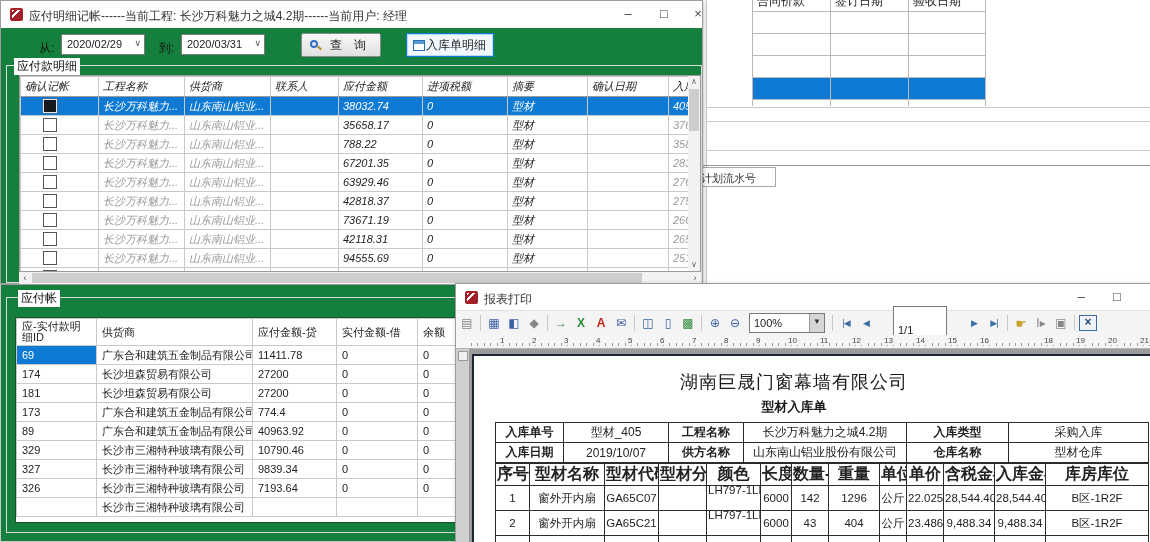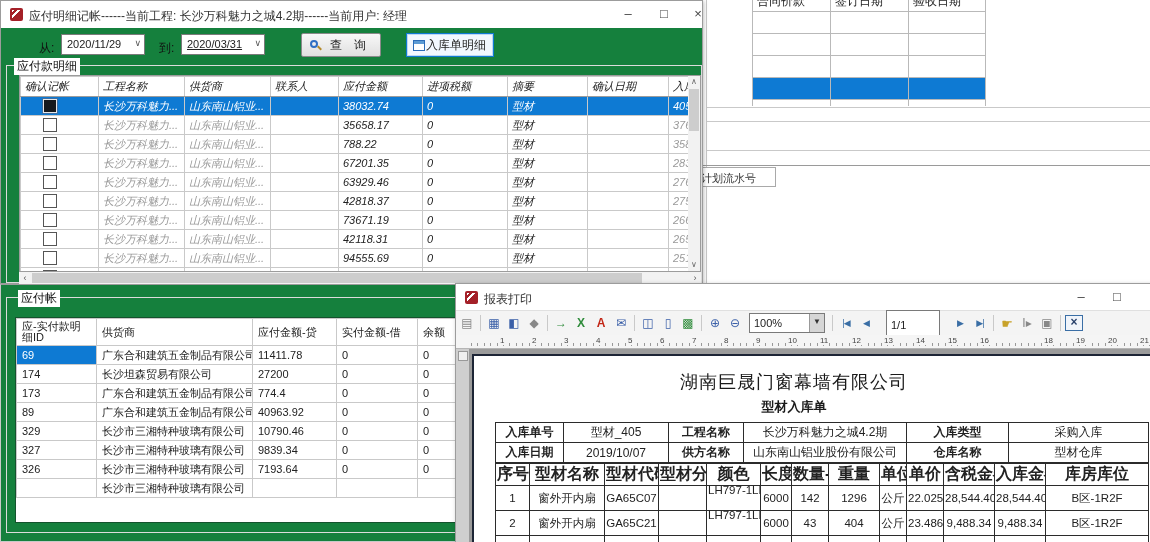--- a/index.html
+++ b/index.html
@@ -66,21 +66,21 @@
   
   #w3{left:455px;top:283px;width:700px;height:263px;z-index:20;}
   #w3 .toolbar{position:absolute;left:0;top:26px;right:0;height:24px;background:#f4f4f4;border-top:1px solid #e0e0e0;border-bottom:1px solid #c9c9c9;display:flex;align-items:center;padding-left:1px;}
   .tbi{display:inline-block;width:18px;height:17px;text-align:center;line-height:17px;font-size:12px;margin:0 1px;color:#555;}
   .tbi.grn{color:#2e8b3a;font-weight:bold;} .tbi.red{color:#c22717;font-weight:bold;} .tbi.blu{color:#3a5fa8;} .tbi.nav{color:#3a6ea5;font-size:9px;letter-spacing:-1px;} .tbi.gold{color:#c8a22a;font-size:13px;} .tbi.gray{color:#888;}
   .tbi.xbox{border:1px solid #3a6ea5;width:16px;height:14px;line-height:13px;color:#28406b;font-weight:bold;background:#f0f4fa;}
   .tsep{display:inline-block;width:1px;height:16px;background:#c9c9c9;margin:0 3px;}
   #zoombox{display:inline-flex;width:74px;height:18px;border:1px solid #7a7a7a;background:#fff;font-size:11px;align-items:center;margin:0 4px;}
   #zoombox .zval{flex:1;padding-left:4px;}
   #zoombox .zbtn{width:14px;height:100%;background:#d6d6d6;border-left:1px solid #999;font-size:8px;text-align:center;line-height:16px;color:#333;}
-  #pagebox{display:inline-block;width:48px;height:16px;border:1px solid #7a7a7a;background:#fff;font-size:11px;padding:8px 0 0 4px;margin:0 10px;}
+  #pagebox{display:inline-block;width:48px;height:16px;border:1px solid #7a7a7a;background:#fff;font-size:11px;padding:17px 0 0 4px;margin:0 17px;}
   #ruler{position:absolute;left:0;top:51px;right:0;height:13px;background:#f5f5f5;border-bottom:1px solid #b5b5b5;overflow:hidden;}
   #ruler .strip{position:absolute;left:15px;right:4px;top:8px;height:3px;background:repeating-linear-gradient(to right,#999 0 1px,transparent 1px 6.4px);}
   .rnum{position:absolute;top:1px;font-size:8px;color:#444;background:#f5f5f5;padding:0 1px;}
   #preview{position:absolute;left:0;top:65px;right:0;bottom:0;background:#9b9b9b;overflow:hidden;}
   #vstrip{position:absolute;left:0;top:0;width:13px;bottom:0;background:#cfcfcf;border-right:1px solid #9a9a9a;}
   #vstrip:before{content:"";position:absolute;left:2px;top:2px;width:8px;height:8px;background:#f0f0f0;border:1px solid #999;}
   #page{position:absolute;left:16px;top:5px;width:690px;height:300px;background:#fff;border:2px solid #1d2536;}
   #rpt-title{position:absolute;left:0;top:14px;width:640px;text-align:center;font-size:18px;color:#1a1a1a;letter-spacing:1px;}
   #rpt-sub{position:absolute;left:0;top:42px;width:640px;text-align:center;font-size:13px;font-weight:bold;color:#1a1a1a;}
   .rtable{position:absolute;border-collapse:collapse;table-layout:fixed;}
@@ -152,25 +152,25 @@
     <div class="titlebar">
       <span class="appicon"></span>
       <span class="wtitle">应付明细记帐------当前工程: 长沙万科魅力之城4.2期------当前用户: 经理</span>
       <span class="wbtn" style="left:614px;">–</span>
       <span class="wbtn" style="left:650px;">□</span>
       <span class="wbtn" style="left:684px;">×</span>
     </div>
 
     <span class="ctl-label" style="left:38px;">从:</span>
     <div class="combo" style="left:60px;width:84px;">
-      <span>2020/11/29</span>
+      <span>2020/02/29</span>
       <span class="chev">∨</span>
     </div>
     <span class="ctl-label" style="left:158px;">到:</span>
-    <div class="combo" style="left:180px;width:84px;text-decoration:underline;">
+    <div class="combo" style="left:180px;width:84px;">
       <span>2020/03/31</span>
       <span class="chev">∨</span>
     </div>
     <div class="abs" id="btn-query">
       <span class="mag"></span>
       <span>查　询</span>
     </div>
     <div class="abs" id="btn-inbound">
       <span class="winicon"></span>
       <span>入库单明细</span>
@@ -355,20 +355,27 @@
         <tbody>
             <tr>
               <td class="selcell">69</td>
               <td>广东合和建筑五金制品有限公司</td>
               <td>11411.78</td>
               <td>0</td>
               <td>0</td>
             </tr>
             <tr>
               <td>174</td>
+              <td>长沙坦森贸易有限公司</td>
+              <td>27200</td>
+              <td>0</td>
+              <td>0</td>
+            </tr>
+            <tr>
+              <td>181</td>
               <td>长沙坦森贸易有限公司</td>
               <td>27200</td>
               <td>0</td>
               <td>0</td>
             </tr>
             <tr>
               <td>173</td>
               <td>广东合和建筑五金制品有限公司</td>
               <td>774.4</td>
               <td>0</td>

